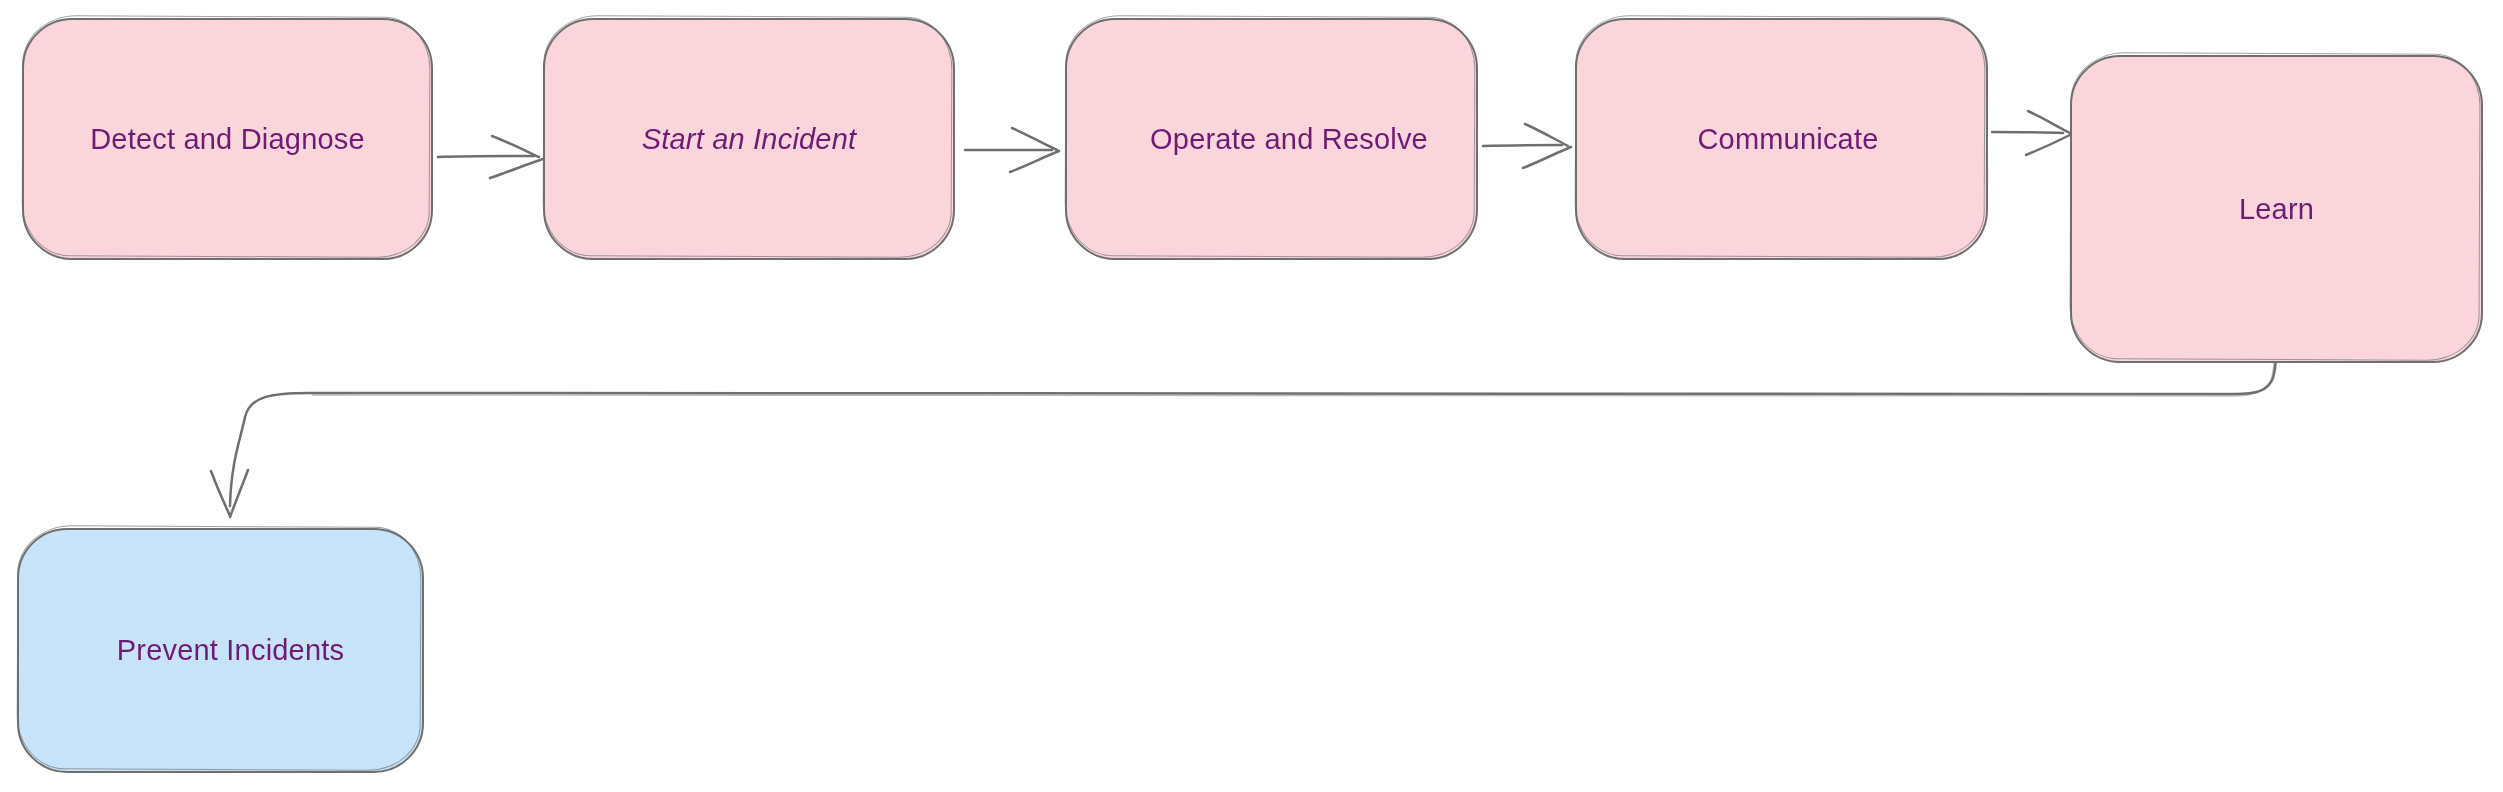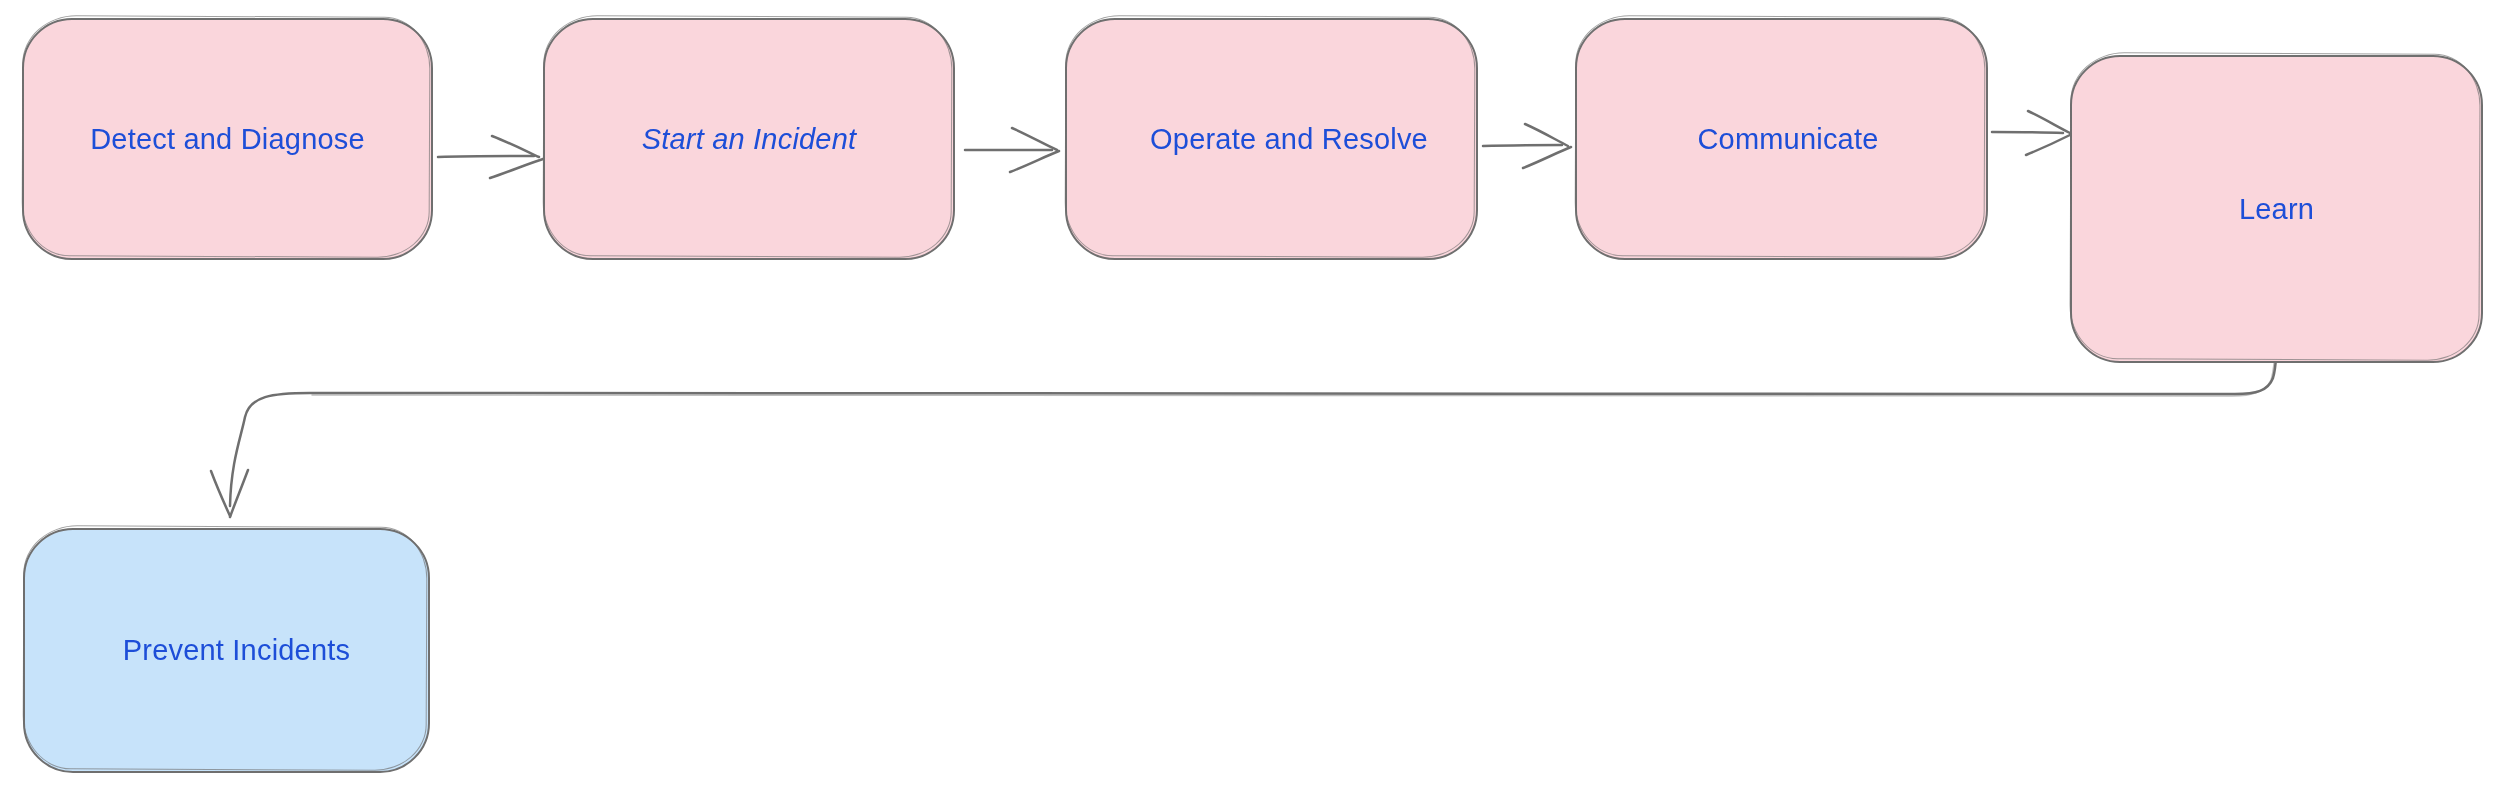--- a/index.html
+++ b/index.html
@@ -14,21 +14,21 @@
   }
 
   .node {
     position: absolute;
     display: flex;
     align-items: center;
     justify-content: center;
     box-sizing: border-box;
     border: 2.5px solid #6F6F6F;
     border-radius: 50px;
-    color: #1d4ed8;
+    color: #701a75;
     font-size: 29px;
     letter-spacing: 0.2px;
     text-align: center;
   }
   
   .node::before {
     content: "";
     position: absolute;
     inset: -4px 1px 1px -2px;
     border: 1.6px solid rgba(111,111,111,0.65);
@@ -120,17 +120,17 @@
   </div>
 
   <div class="node node-pink" style="left:1575px; top:18px; width:413px; height:242px;padding-left:13px;">
     <span class="node-label">Communicate</span>
   </div>
 
   <div class="node node-pink" style="left:2070px; top:18px; width:413px; height:308px;margin-top:37px;">
     <span class="node-label">Learn</span>
   </div>
 
-  <div class="node node-blue" style="left:23px; top:528px; width:407px; height:245px;padding-left:20px;">
+  <div class="node node-blue" style="left:17px; top:528px; width:407px; height:245px;padding-left:20px;">
     <span class="node-label">Prevent Incidents</span>
   </div>
 
 </div>
 
 </body></html>

